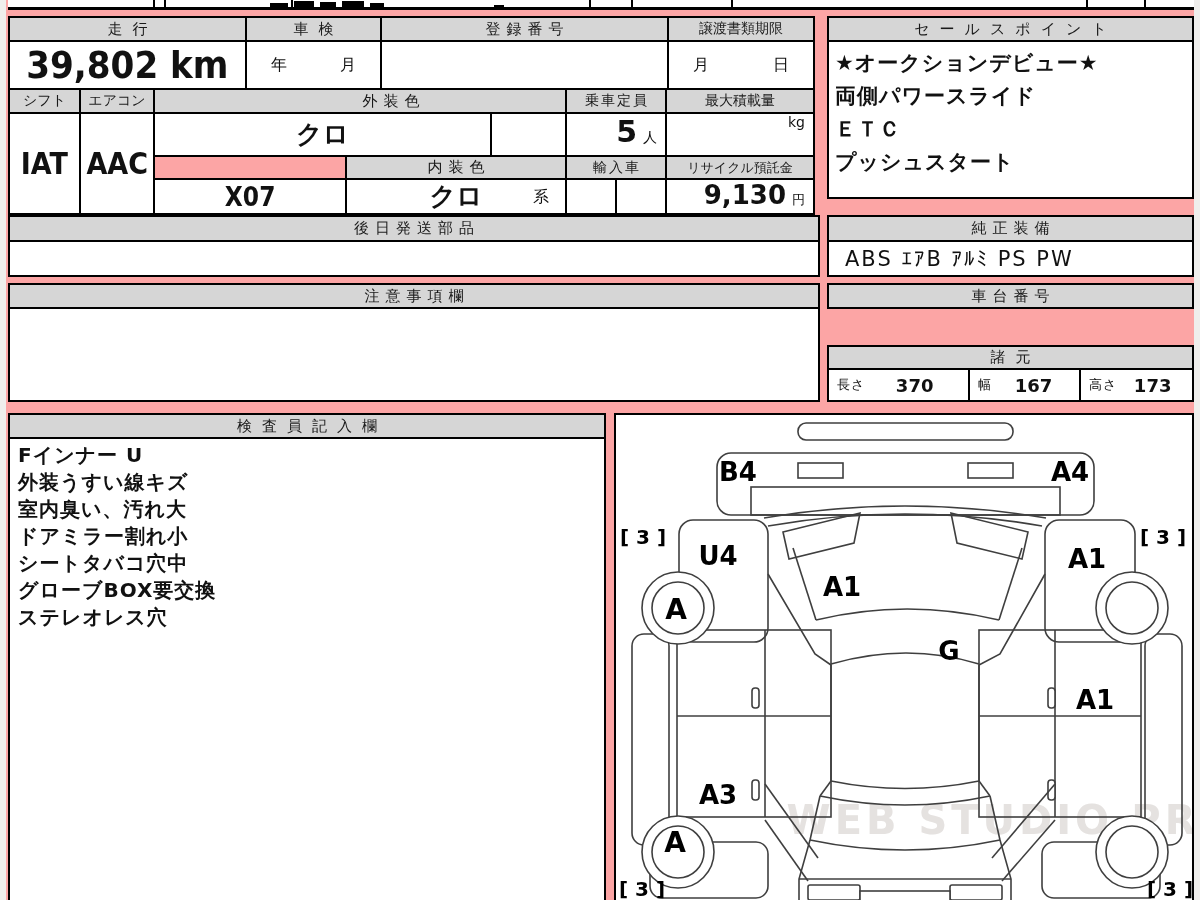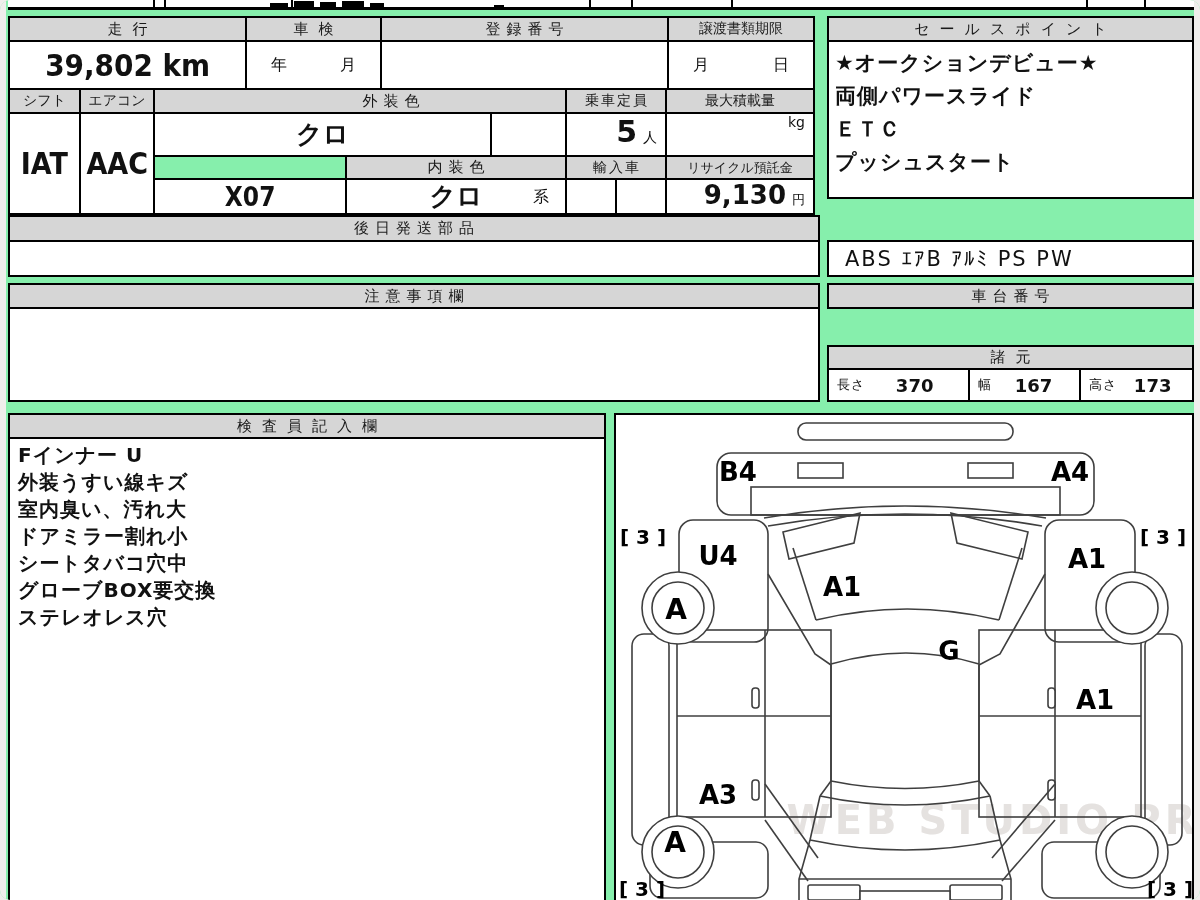--- a/index.html
+++ b/index.html
@@ -1,30 +1,30 @@
 <!DOCTYPE html>
 <html><head>
 <meta charset="utf-8">
 <style>
   html,body{margin:0;padding:0;background:#efeeec;}
-  #sheet{position:relative;width:1200px;height:900px;background:#86efac;overflow:hidden;
-         font-family:"DejaVu Sans","Liberation Sans",sans-serif;color:#111;border-radius:10px;}
+  #sheet{position:relative;width:1200px;height:900px;background:#fca5a5;overflow:hidden;
+         font-family:"DejaVu Sans","Liberation Sans",sans-serif;color:#111;}
   .c{position:absolute;box-sizing:border-box;border:2px solid #000;background:#fff;}
   .h{background:#d6d6d6;display:flex;align-items:center;justify-content:center;
      font-size:15px;color:#1a1a1a;white-space:nowrap;}
   .ls10{letter-spacing:10px;text-indent:10px;}
   .ls6{letter-spacing:6px;text-indent:6px;}
   .ls4{letter-spacing:4px;text-indent:4px;margin-top:28px;}
   .ls2{letter-spacing:2px;text-indent:2px;}
   .ls0{letter-spacing:0;}
   .f13{font-size:13px;}
   .f14{font-size:14px;}
   .vc{display:flex;align-items:center;justify-content:center;font-weight:bold;}
   .cond{display:inline-block;transform:scaleX(.9);transform-origin:center;}
-  .mileage{font-size:31px;}
+  .mileage{font-size:38px;}
   .big30{font-size:30px;}
   .big26{font-size:26px;}
   .spread{display:flex;align-items:center;justify-content:space-between;
           padding:0 24px;font-size:16px;font-weight:normal;}
   .endu{display:flex;align-items:baseline;justify-content:flex-end;padding-right:8px;}
   .unit{font-size:14px;font-weight:normal;margin-left:6px;}
   .relcell{position:relative;}
   .suffix{position:absolute;right:16px;top:50%;transform:translateY(-50%);
           font-size:16px;font-weight:normal;}
   .salesbody{padding:5px 6px;font-weight:bold;font-size:21px;line-height:33px;letter-spacing:1px;}
@@ -128,20 +128,21 @@
   <div class="c" style="left:8px;top:307px;width:812px;height:95px"></div>
 
   <div class="c h ls10" style="left:827px;top:16px;width:367px;height:26px">セールスポイント</div>
   <div class="c salesbody" style="left:827px;top:40px;width:367px;height:159px">
     <div>★オークションデビュー★</div>
     <div>両側パワースライド</div>
     <div>ＥＴＣ</div>
     <div>プッシュスタート</div>
   </div>
 
+  <div class="c h ls6" style="left:827px;top:215px;width:367px;height:27px">純正装備</div>
   <div class="c equip" style="left:827px;top:240px;width:367px;height:37px">ABS ｴｱB ｱﾙﾐ PS PW</div>
 
   <div class="c h ls6" style="left:827px;top:283px;width:367px;height:26px">車台番号</div>
 
   <div class="c h ls10" style="left:827px;top:345px;width:367px;height:25px">諸元</div>
   <div class="c spec" style="left:827px;top:368px;width:143px;height:34px">
     <span class="lbl">長さ</span>
     <span class="val">370</span>
   </div>
   <div class="c spec" style="left:968px;top:368px;width:113px;height:34px">

